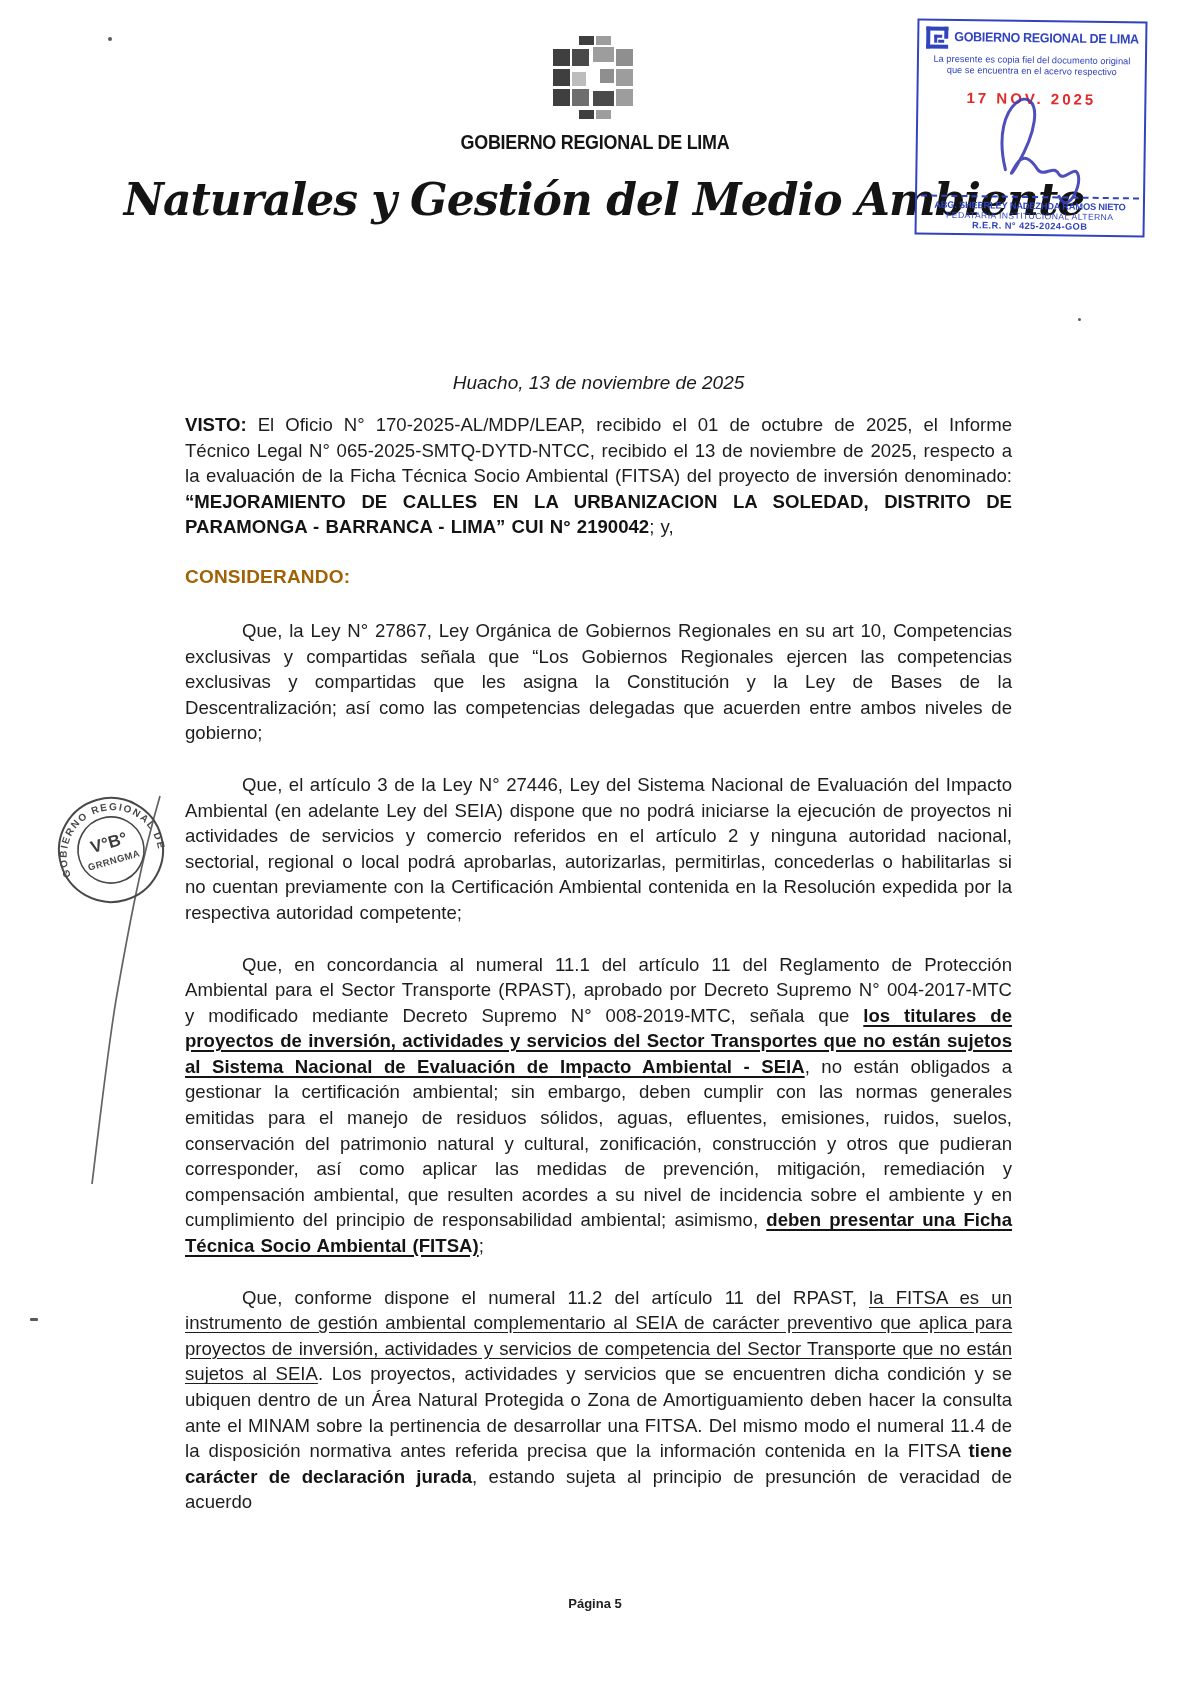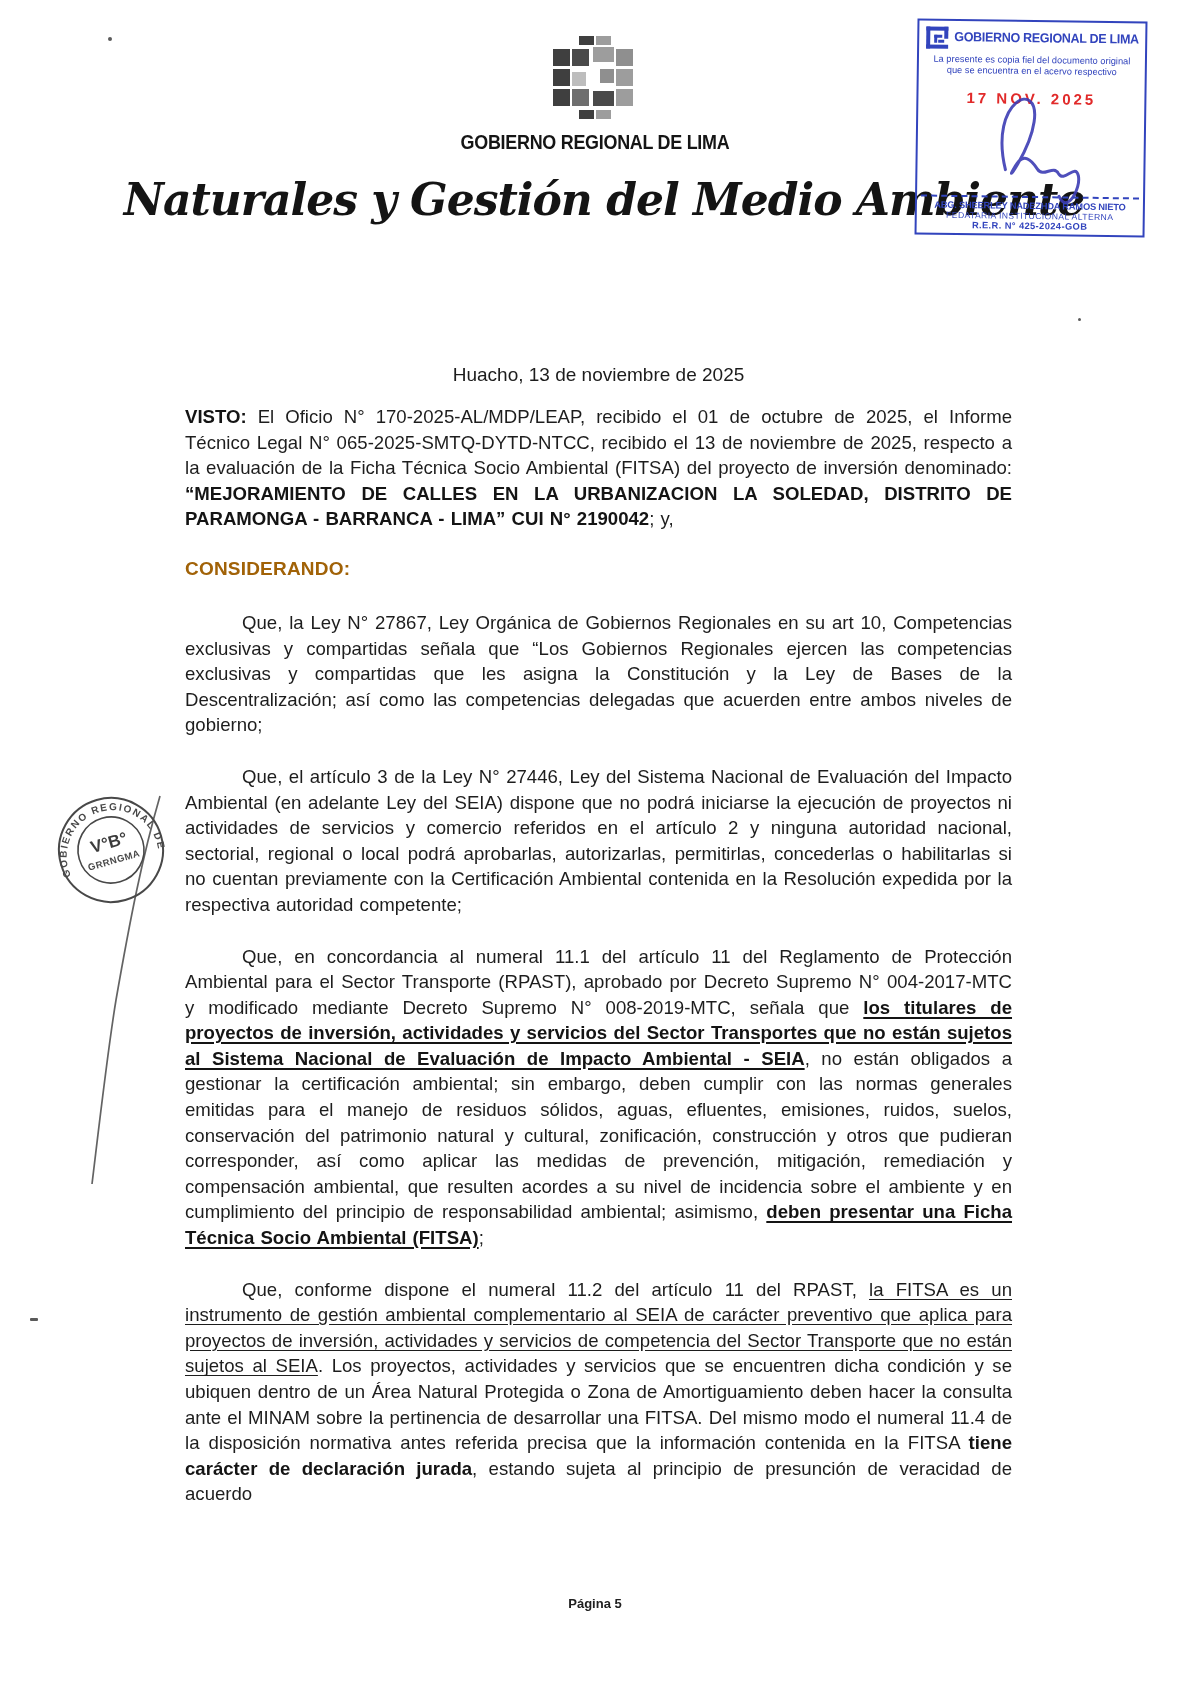--- a/index.html
+++ b/index.html
@@ -41,21 +41,21 @@
   .doc-title{
     position:absolute;top:172px;left:0;width:100%;text-align:center;
     font-family:"DejaVu Serif",serif;font-style:italic;font-weight:bold;
     color:#141414;z-index:2;
   }
   .doc-title .t1{font-size:44px;line-height:58px;letter-spacing:-1px;}
   .doc-title .t2{font-size:44px;line-height:56px;letter-spacing:-1px;padding-left:18px;}
   .doc-title .t3{font-size:40px;line-height:54px;letter-spacing:0px;}
   
   .content{position:absolute;top:364px;left:185px;width:827px;}
-  .dateline{text-align:center;font-size:19px;margin:0 0 18px 0;color:#1c1c1c;}
+  .dateline{text-align:center;font-size:19px;margin:8px 0 18px 0;color:#1c1c1c;font-style:italic;}
   .para{
     text-align:justify;font-size:18.6px;line-height:25.6px;margin:0 0 26px 0;
     color:#1d1d1d;word-spacing:1px;
   }
   .para.indent{text-indent:57px;}
   .b{font-weight:bold;color:#141414;margin-top:8px;}
   .u{text-decoration:underline;text-underline-offset:3px;}
   .b.u{text-decoration-thickness:2px;}
   .heading{font-size:19px;font-weight:bold;margin:0 0 30px 0;color:#a16207;letter-spacing:0.2px;}
   

